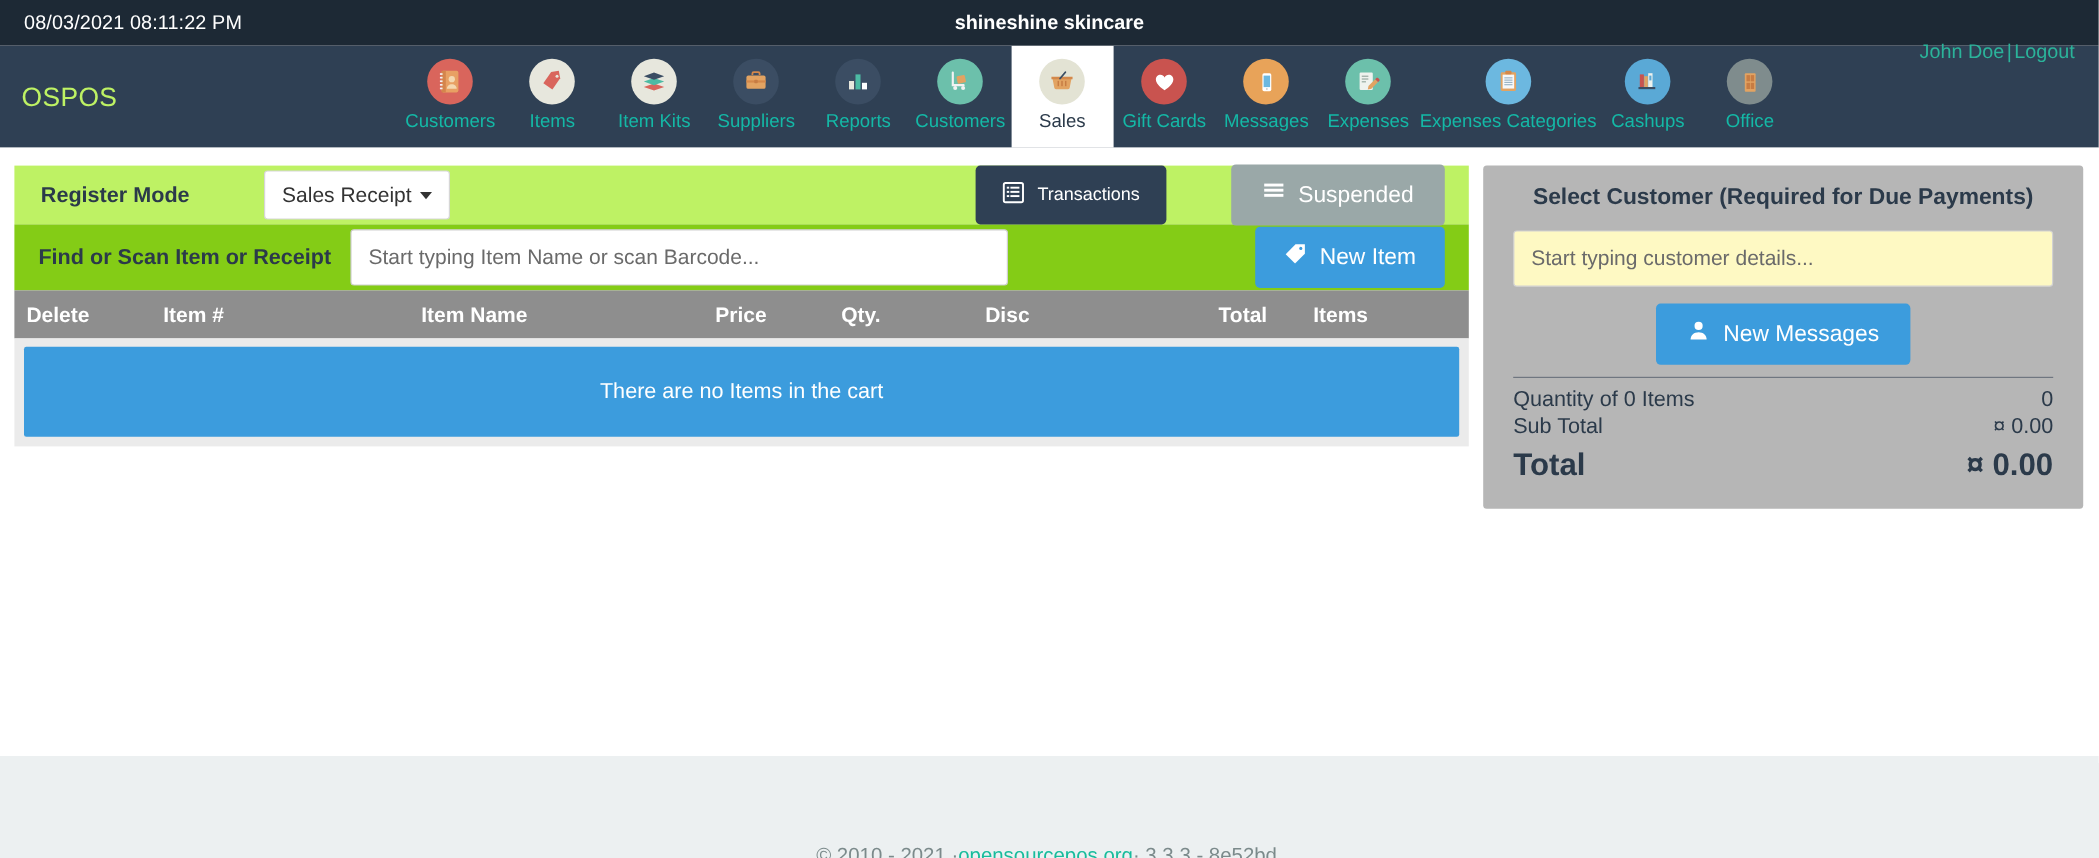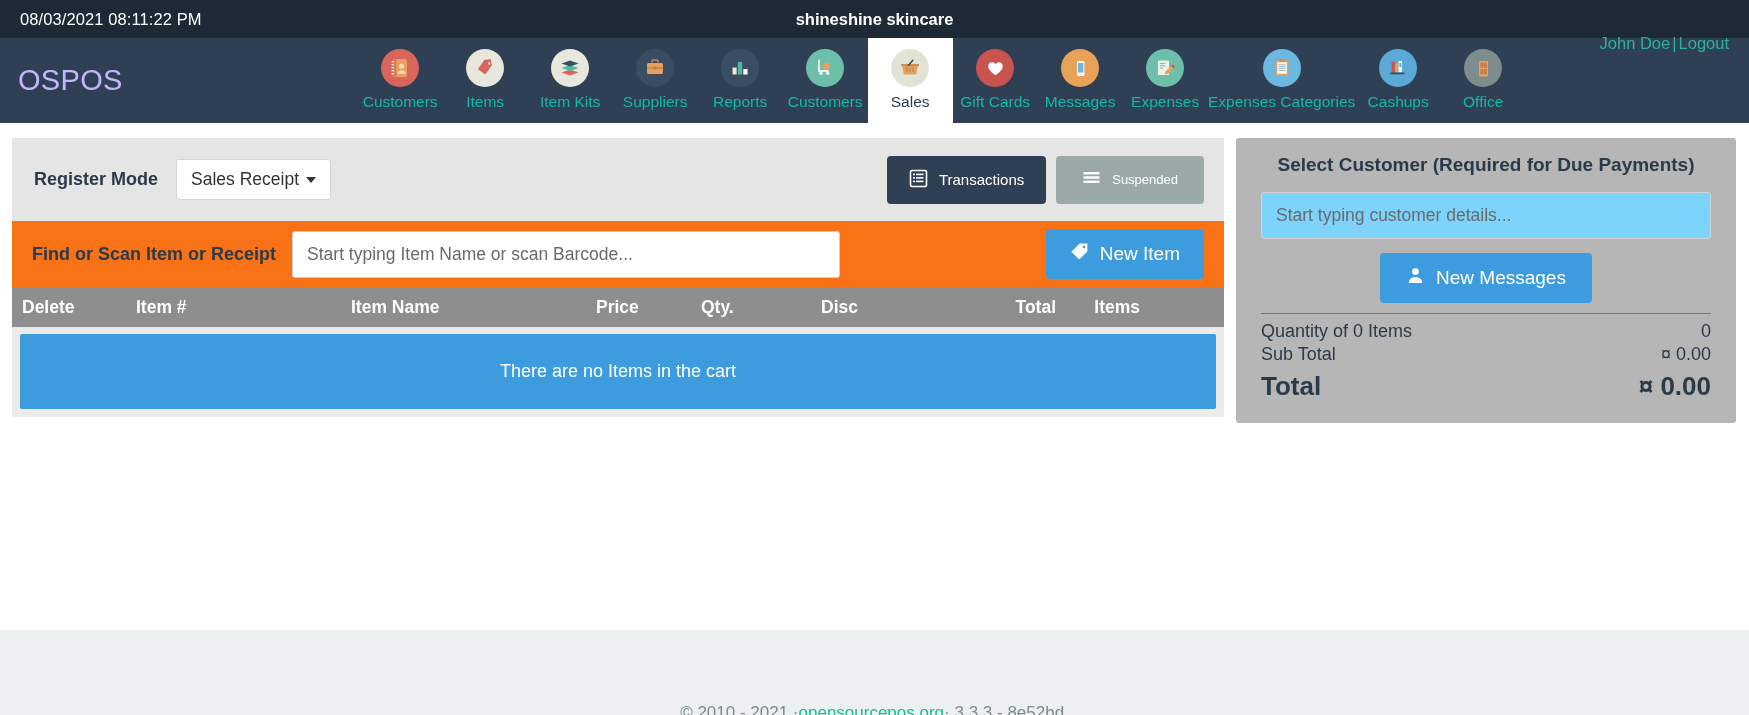--- a/index.html
+++ b/index.html
@@ -44,22 +44,22 @@
 
   
   .navbar {
     height: 85px;
     background: #2f4054;
     display: flex;
     align-items: stretch;
     padding-left: 18px;
   }
   .brand {
-    color: #c4b5fd;
-    font-size: 29px;
+    color: #bef264;
+    font-size: 22px;
     display: flex;
     align-items: center;
     padding-right: 30px;
     letter-spacing: .3px;
   }
   .navitems {
     display: flex;
     align-items: stretch;
     margin-left: 205px;
   }
@@ -96,25 +96,26 @@
     padding: 15px 12px 0 12px;
     gap: 12px;
     height: 445px;
     align-items: flex-start;
     background: #ffffff;
   }
   .left-col { width: 1212px; }
   .right-col { width: 500px; }
 
   .register-panel {
-    background: #e5e5e5;
+    background: #bef264;
     padding: 10px 12px;
     display: flex;
     align-items: center;
-    height: 83px;
+    height: 49px;
+    gap: 44px;
   }
   .register-label {
     font-size: 18px;
     font-weight: bold;
     color: #2b3a4a;
     margin-right: 18px;
     margin-left: 10px;
   }
   .register-select {
     background: #ffffff;
@@ -149,31 +150,31 @@
   .btn-transactions {
     background: #2f4054;
     color: #ffffff;
     font-size: 15px;
     padding: 13px 22px;
     margin-right: 10px;
   }
   .btn-suspended {
     background: #9aa8a8;
     color: #ffffff;
-    font-size: 13px;
+    font-size: 19px;
     padding: 13px 26px;
     margin-right: 8px;
   }
 
   .find-panel {
-    background: #f97316;
+    background: #84cc16;
     padding: 10px 12px;
     display: flex;
     align-items: center;
-    height: 66px;
+    height: 55px;
   }
   .find-label {
     font-size: 18px;
     font-weight: bold;
     color: #2b3a4a;
     margin-left: 8px;
     margin-right: 16px;
     white-space: nowrap;
   }
   .find-input {
@@ -237,21 +238,21 @@
   }
   .cust-title {
     text-align: center;
     font-size: 19px;
     font-weight: bold;
     color: #2b3a4a;
     margin-bottom: 16px;
   }
   .cust-input {
     width: 100%;
-    background: #7dd3fc;
+    background: #fef9c3;
     border: 1px solid #d2d2d2;
     border-radius: 3px;
     padding: 12px 14px;
     font-size: 17.5px;
     color: #555;
     font-family: inherit;
     display: block;
   }
   .cust-input::placeholder { color: #6a6a6a; opacity: 1; }
   .newcust-wrap { display: flex; justify-content: center; margin: 14px 0 10px 0; }

